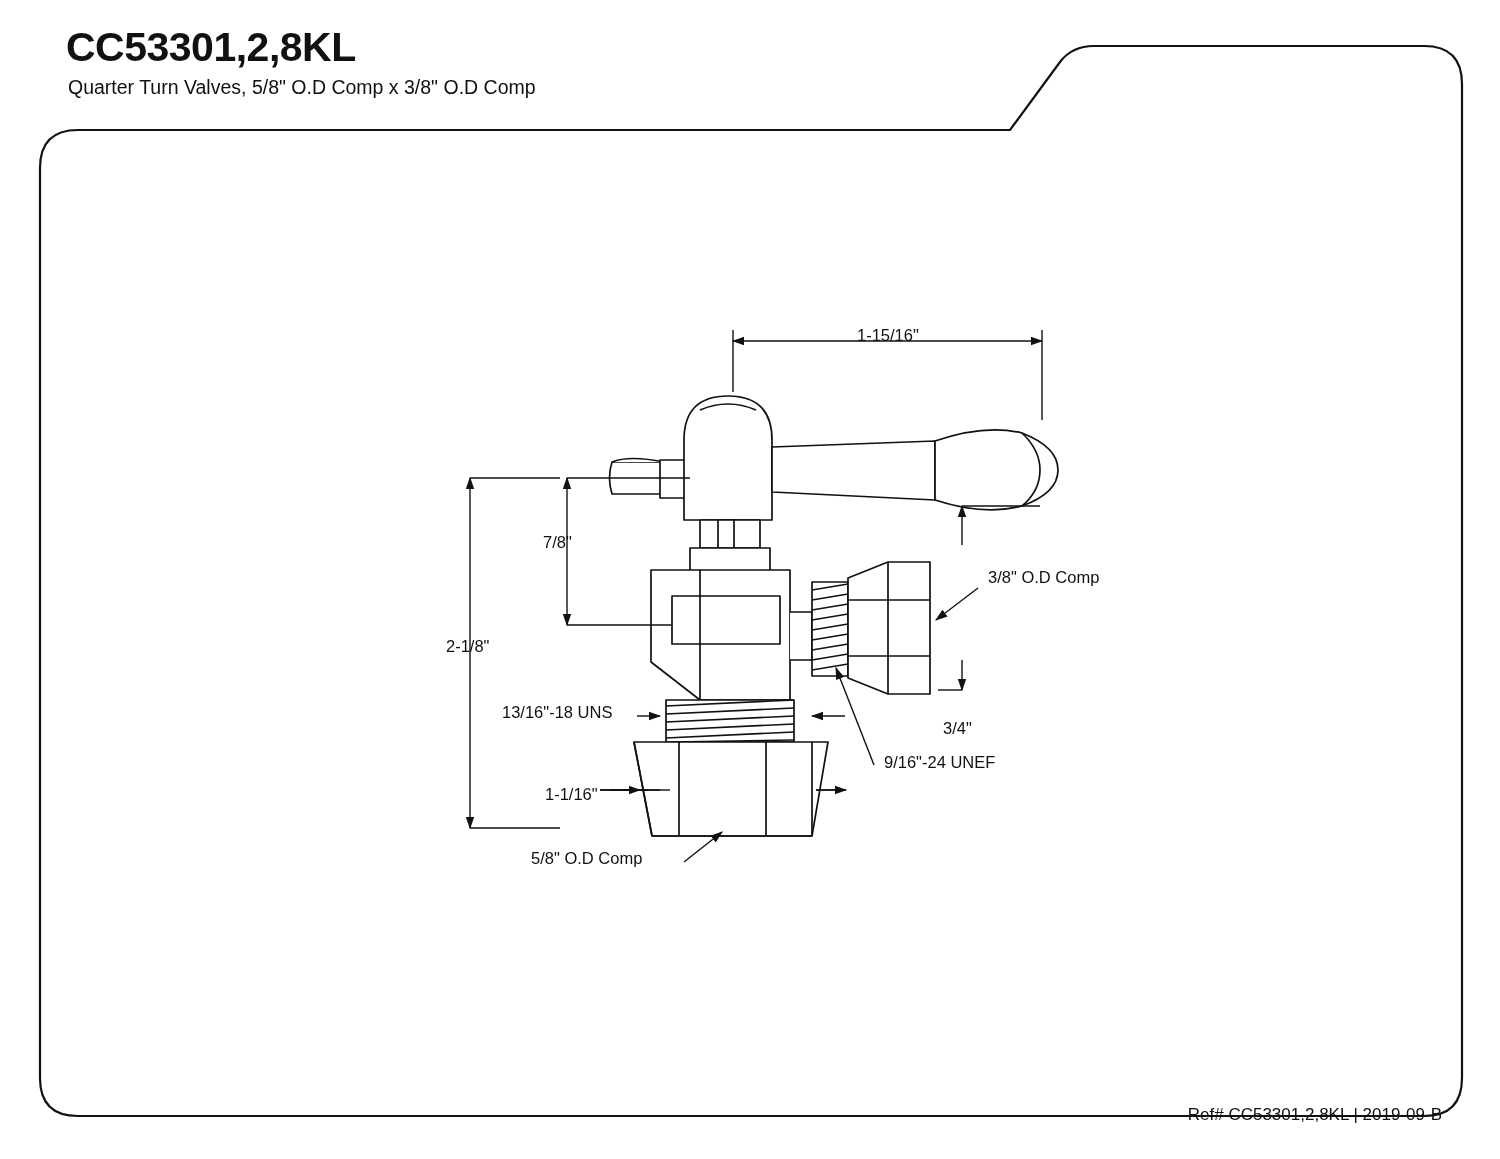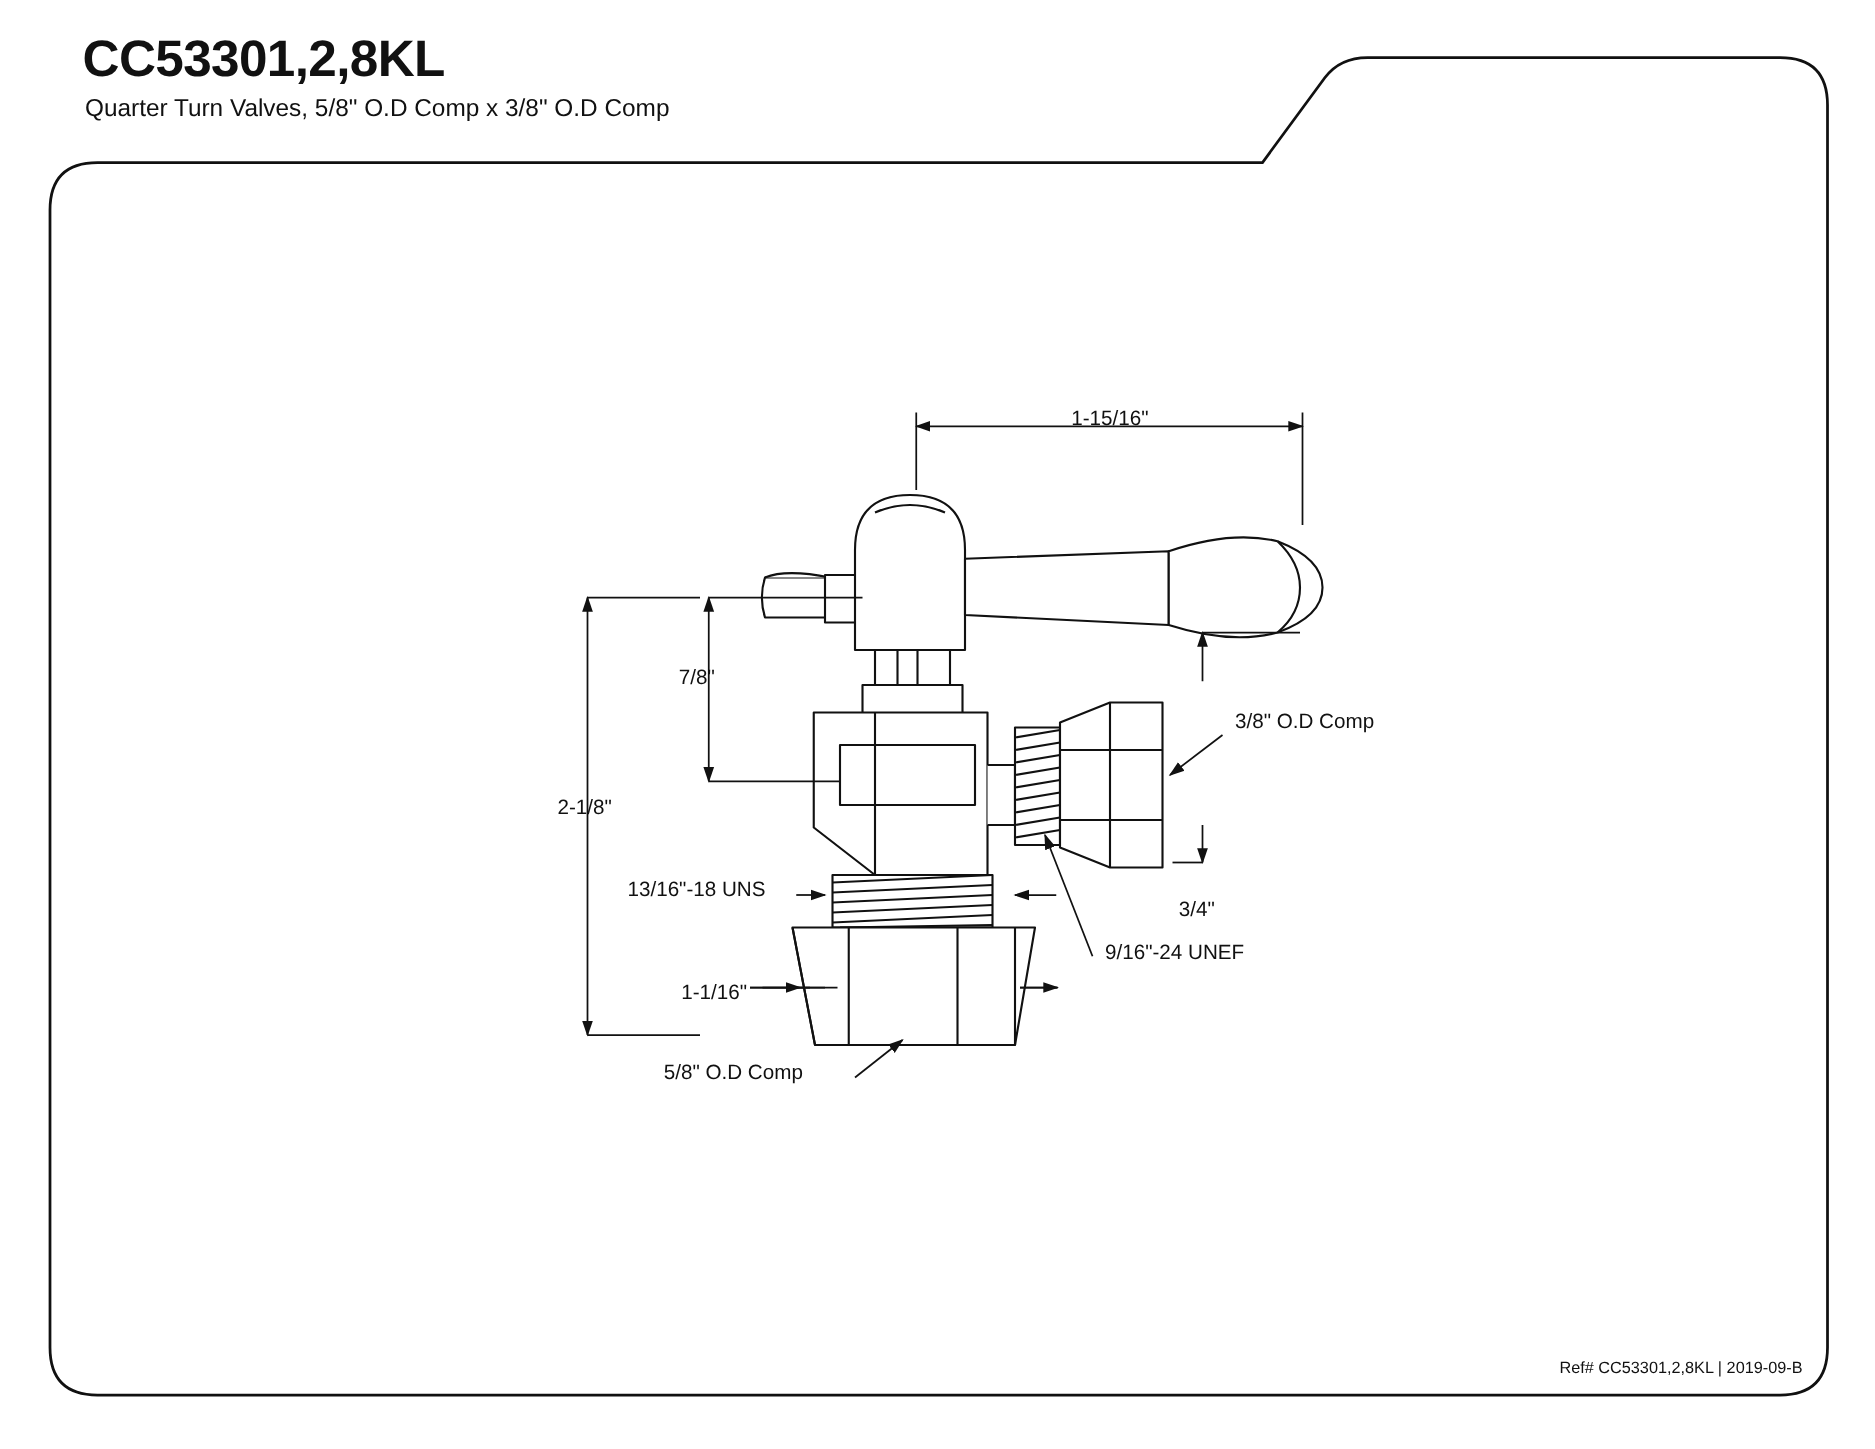--- a/index.html
+++ b/index.html
@@ -43,22 +43,22 @@
   #doc-subtitle {
     font-size: 19.5px;
     font-weight: normal;
     margin: 7px 0 0 2px;
     color: #111;
     white-space: nowrap;
   }
   #ref-text {
     position: absolute;
     right: 58px;
-    bottom: 58px;
-    font-size: 13px;
+    bottom: 34px;
+    font-size: 17px;
     color: #111;
     z-index: 5;
     white-space: nowrap;
   }
   .lbl {
     position: absolute;
     font-size: 16.5px;
     color: #111;
     white-space: nowrap;
     z-index: 6;

